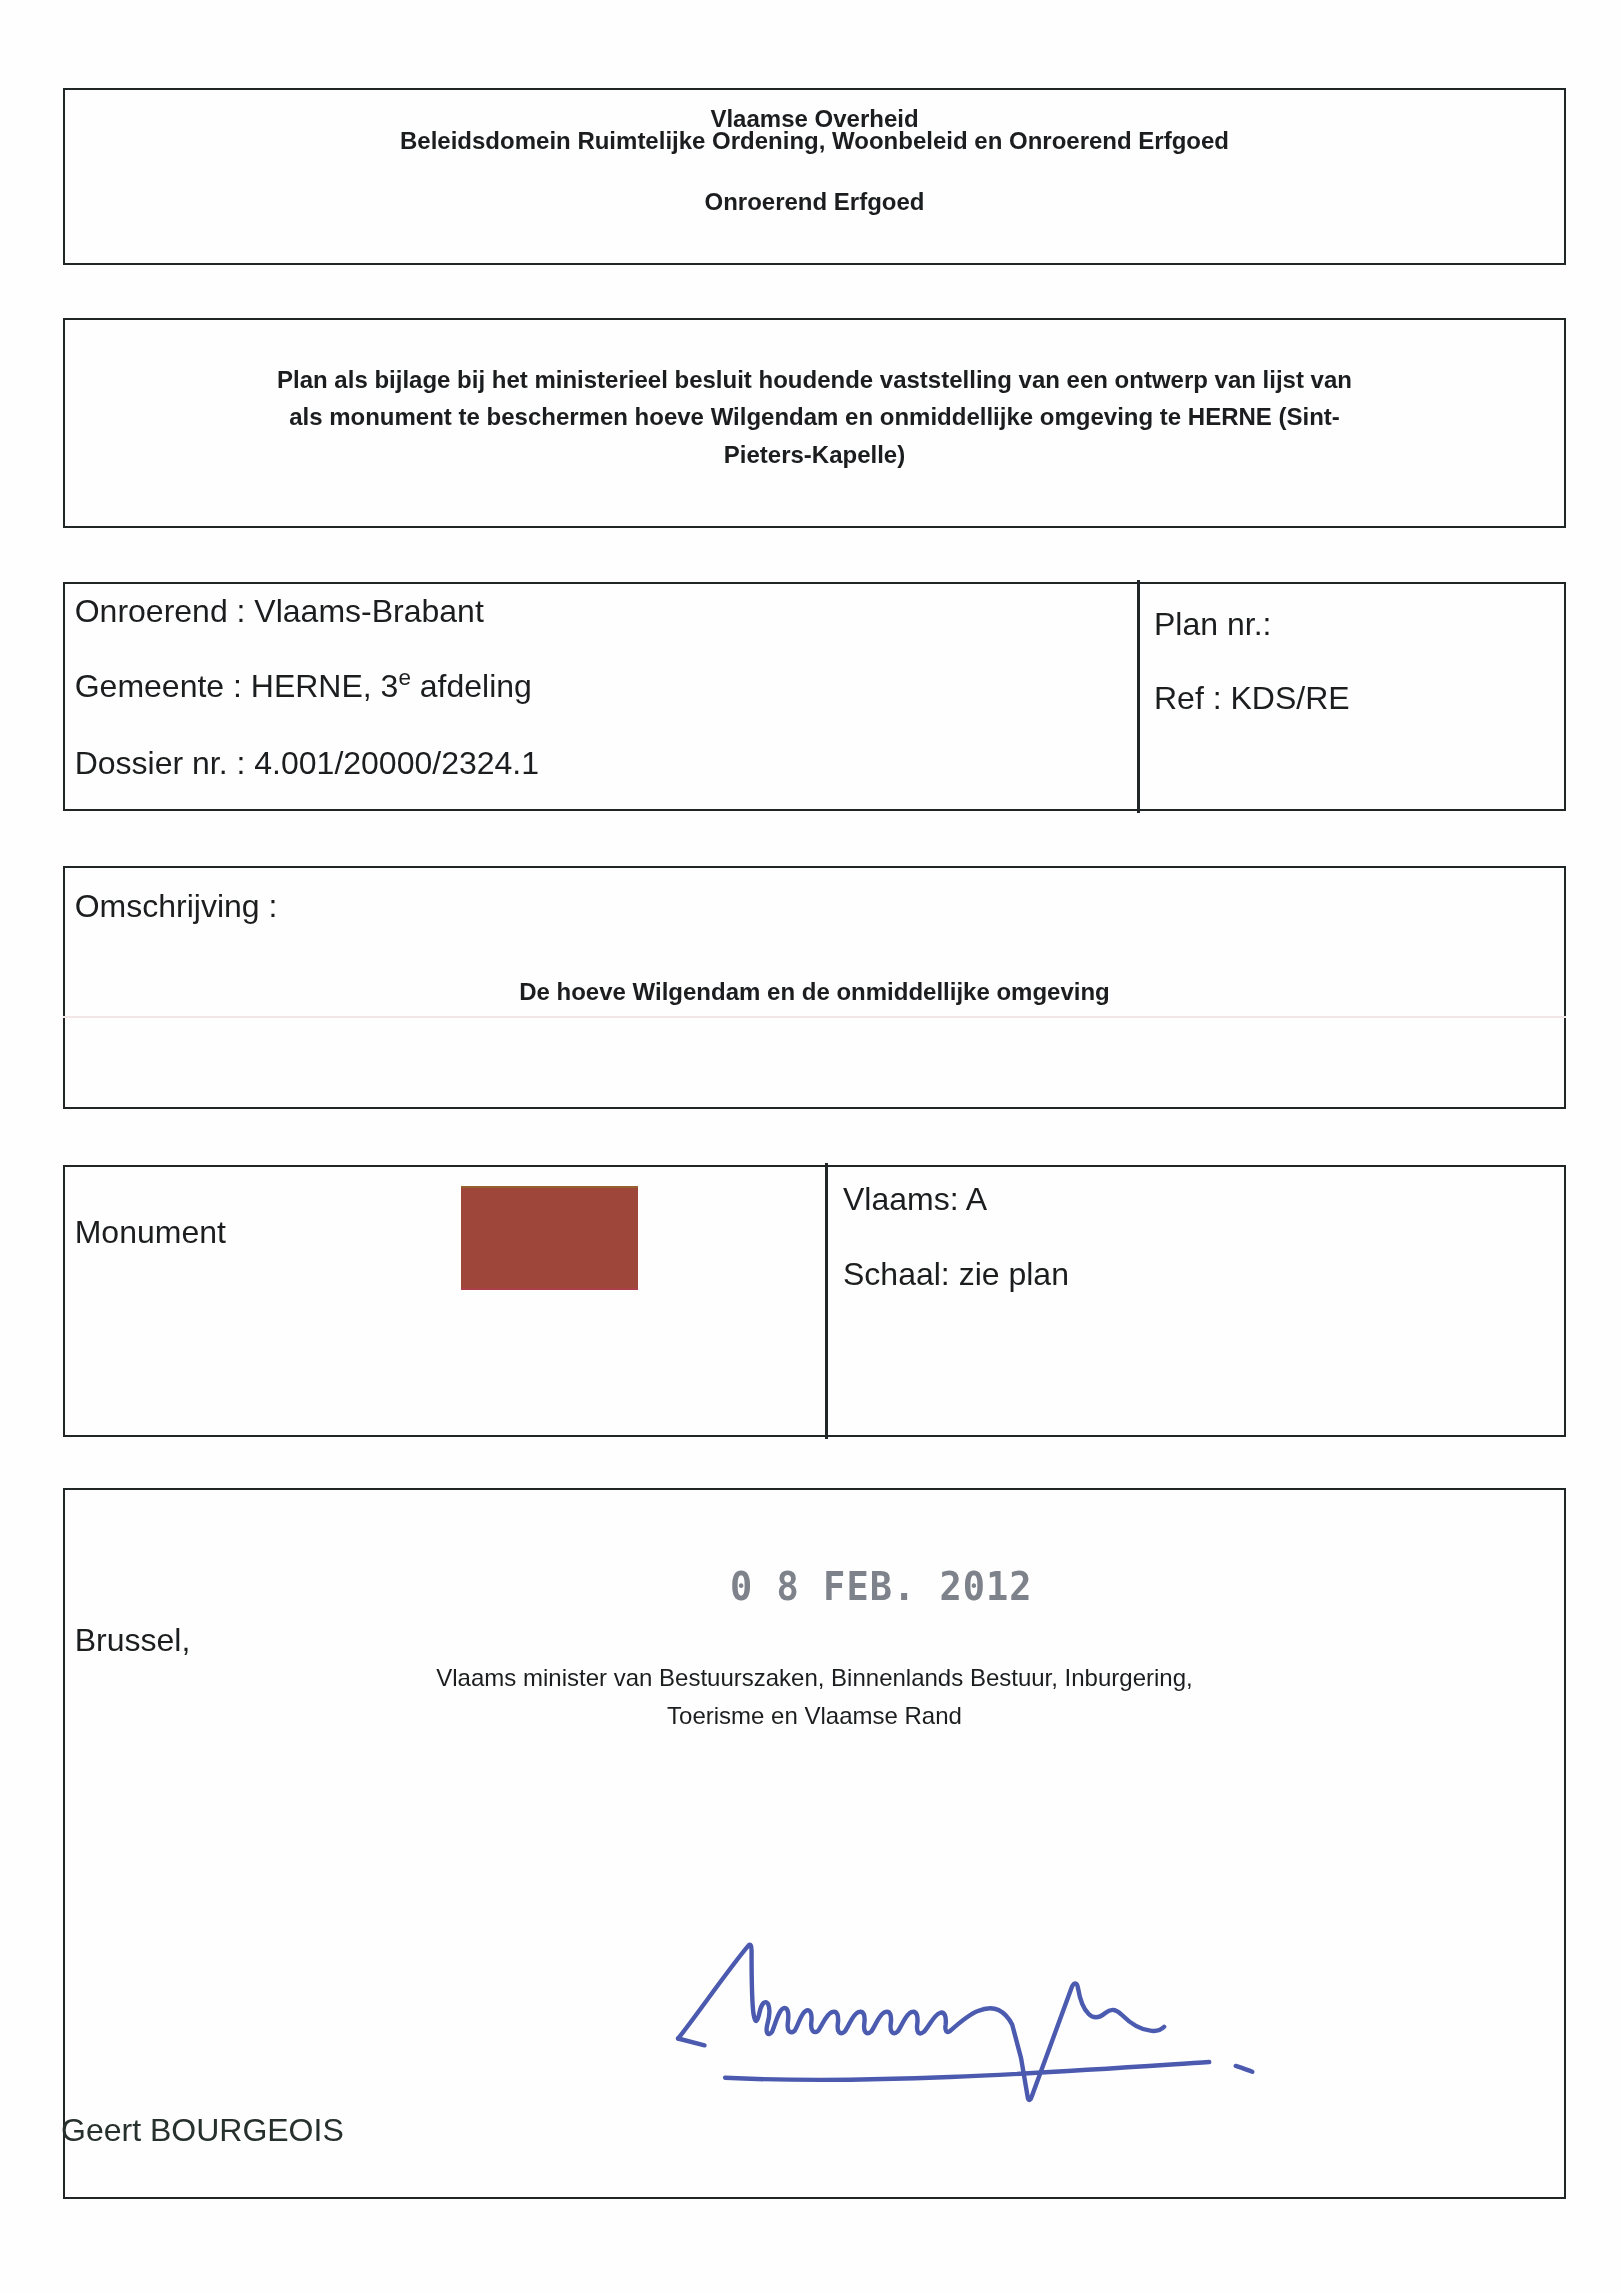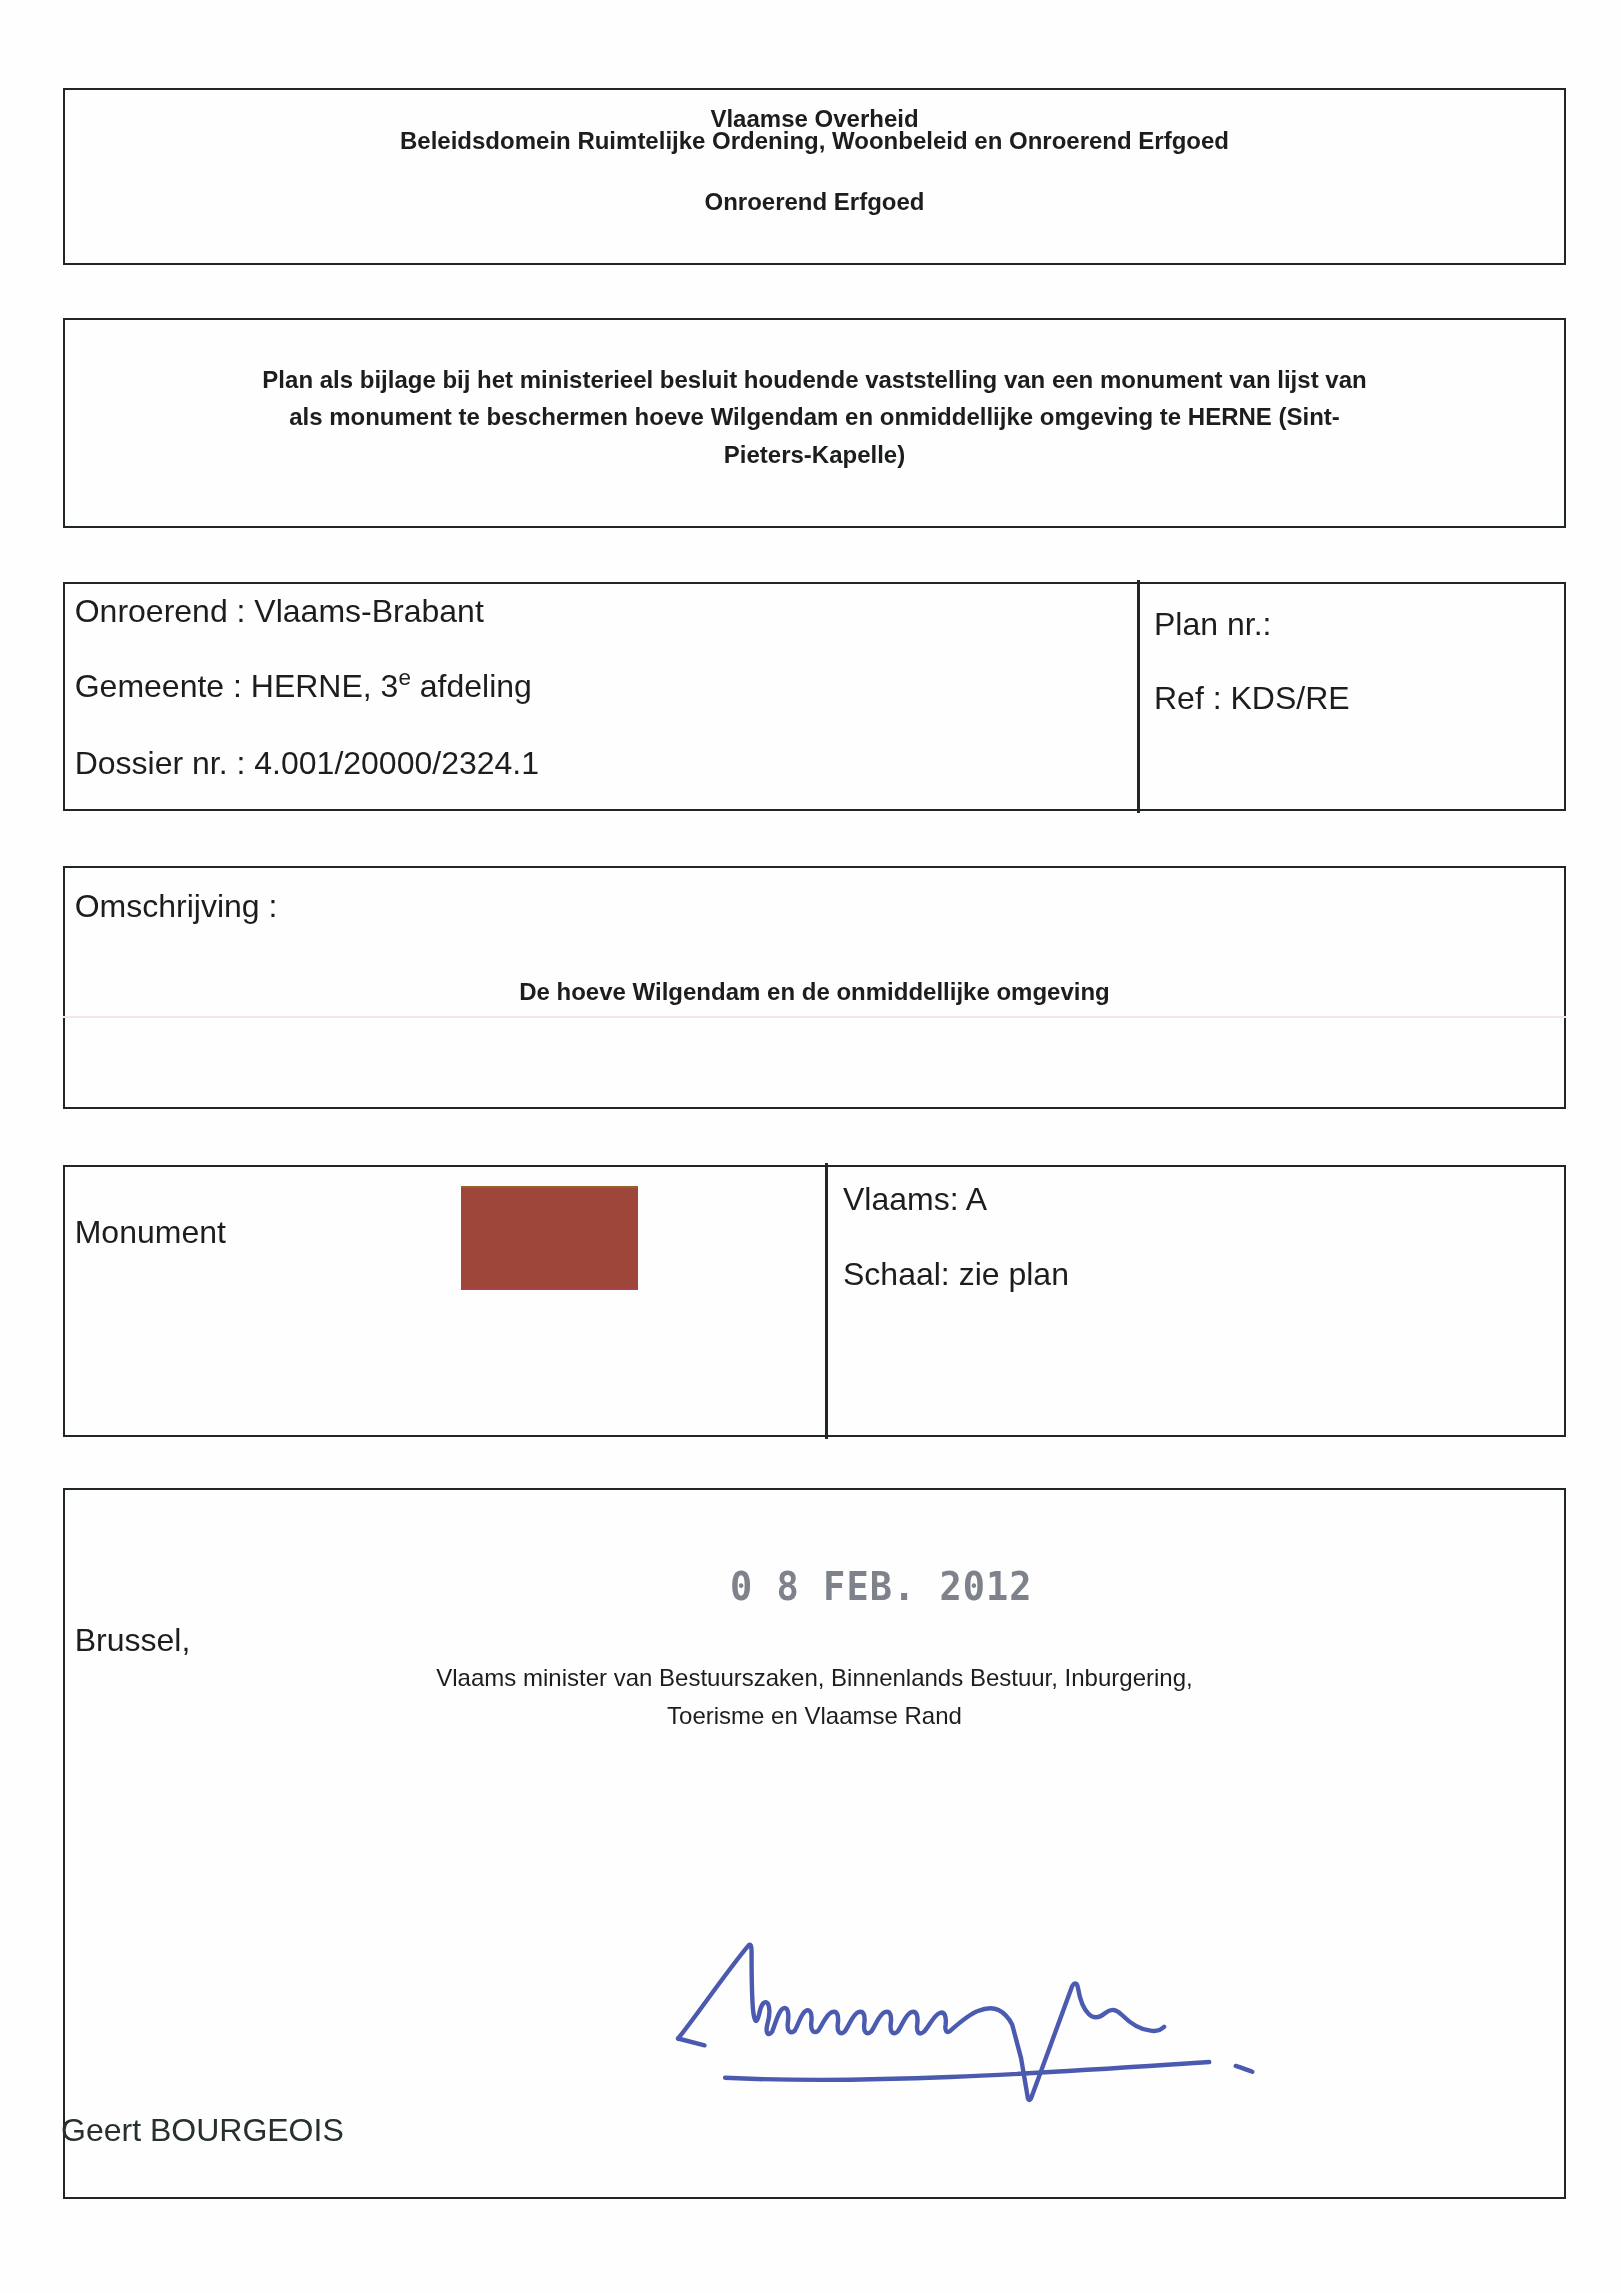--- a/index.html
+++ b/index.html
@@ -100,21 +100,21 @@
 
   <section class="box box1">
     <div class="inner-border"></div>
     <div class="center-line" style="top:13.7px">Vlaamse Overheid</div>
     <div class="center-line" style="top:36px">Beleidsdomein Ruimtelijke Ordening, Woonbeleid en Onroerend Erfgoed</div>
     <div class="center-line" style="top:97px">Onroerend Erfgoed</div>
   </section>
 
   <section class="box box2">
     <div class="inner-border"></div>
-    <div class="center-line" style="top:45px">Plan als bijlage bij het ministerieel besluit houdende vaststelling van een monument van lijst van</div>
+    <div class="center-line" style="top:45px">Plan als bijlage bij het ministerieel besluit houdende vaststelling van een ontwerp van lijst van</div>
     <div class="center-line" style="top:82px">als monument te beschermen hoeve Wilgendam en onmiddellijke omgeving te HERNE (Sint-</div>
     <div class="center-line" style="top:120px">Pieters-Kapelle)</div>
   </section>
 
   <section class="box box3">
     <div class="inner-border"></div>
     <div class="vdivider" style="left:1076px"></div>
     <div class="plain" style="left:13.7px; top:12.7px">Onroerend : Vlaams-Brabant</div>
     <div class="plain" style="left:13.7px; top:88px"><span>Gemeente : HERNE, 3</span><sup class="ordinal">e</sup><span> afdeling</span></div>
     <div class="plain" style="left:13.7px; top:165px">Dossier nr. : 4.001/20000/2324.1</div>

